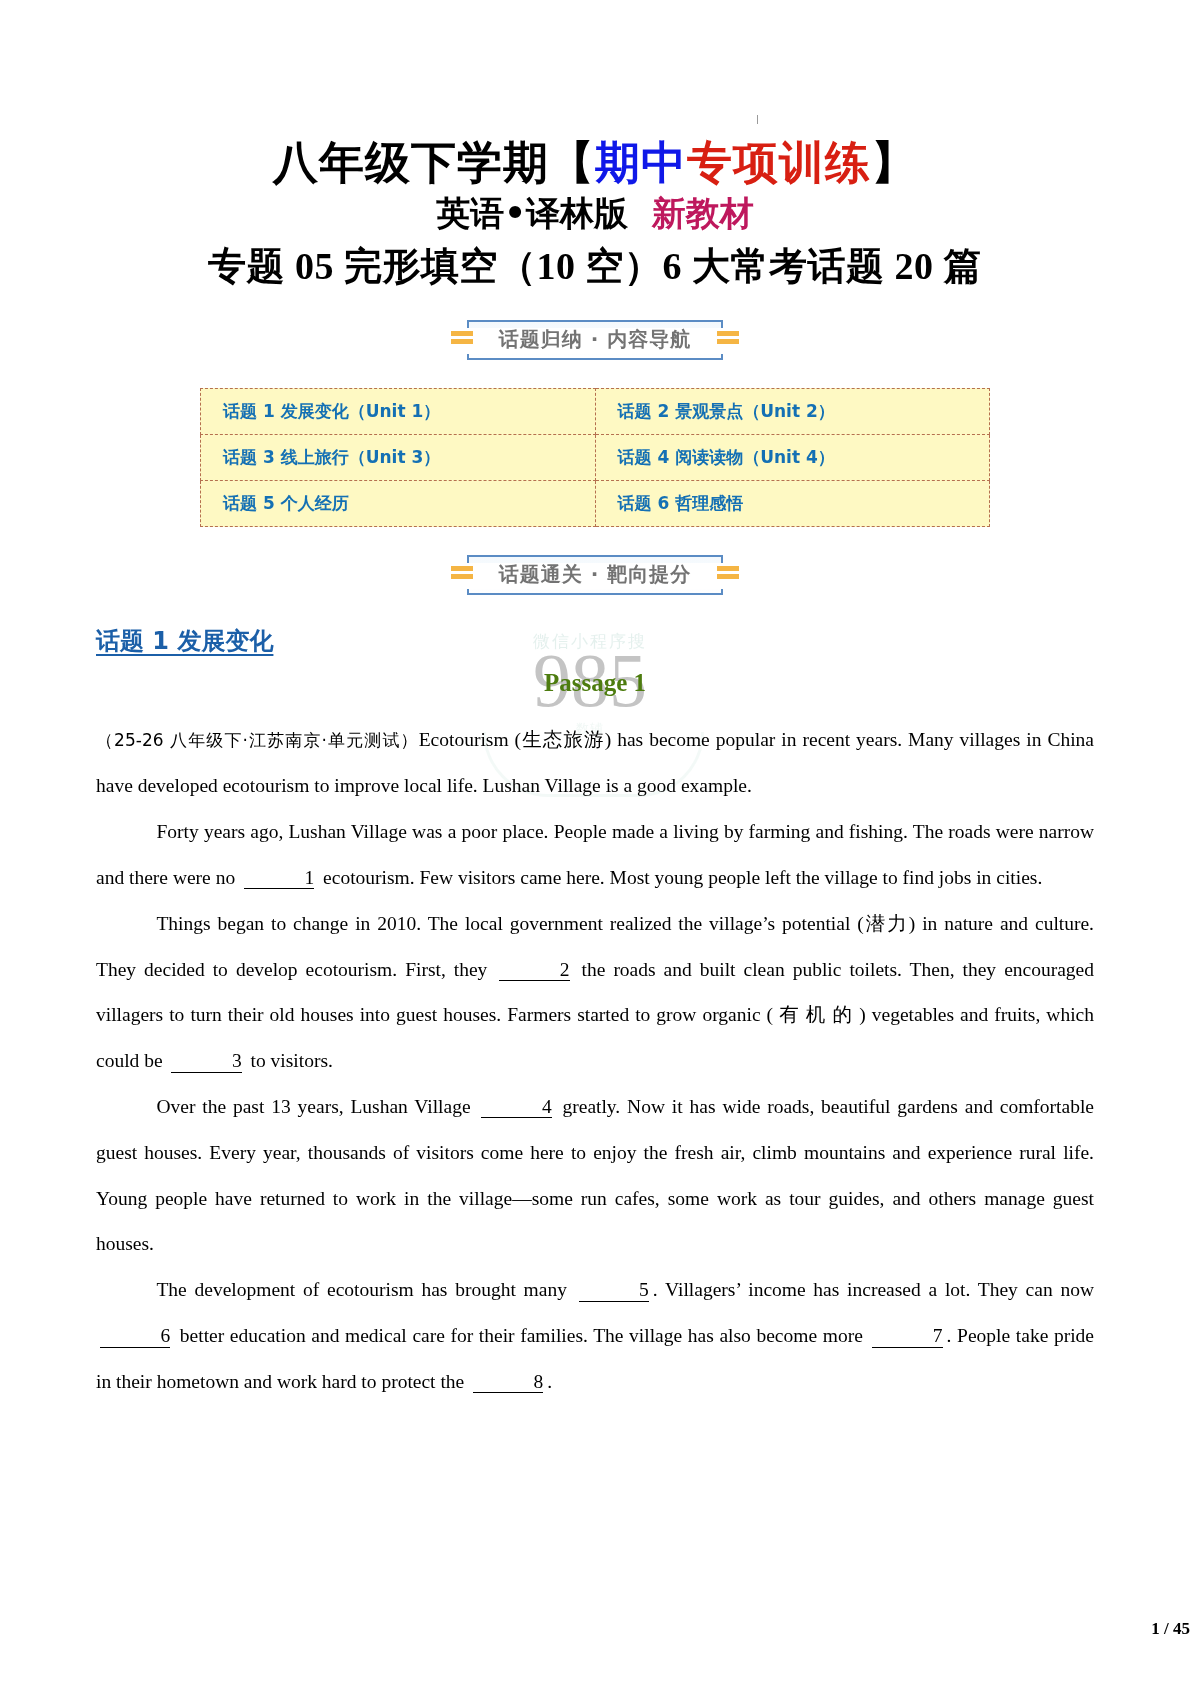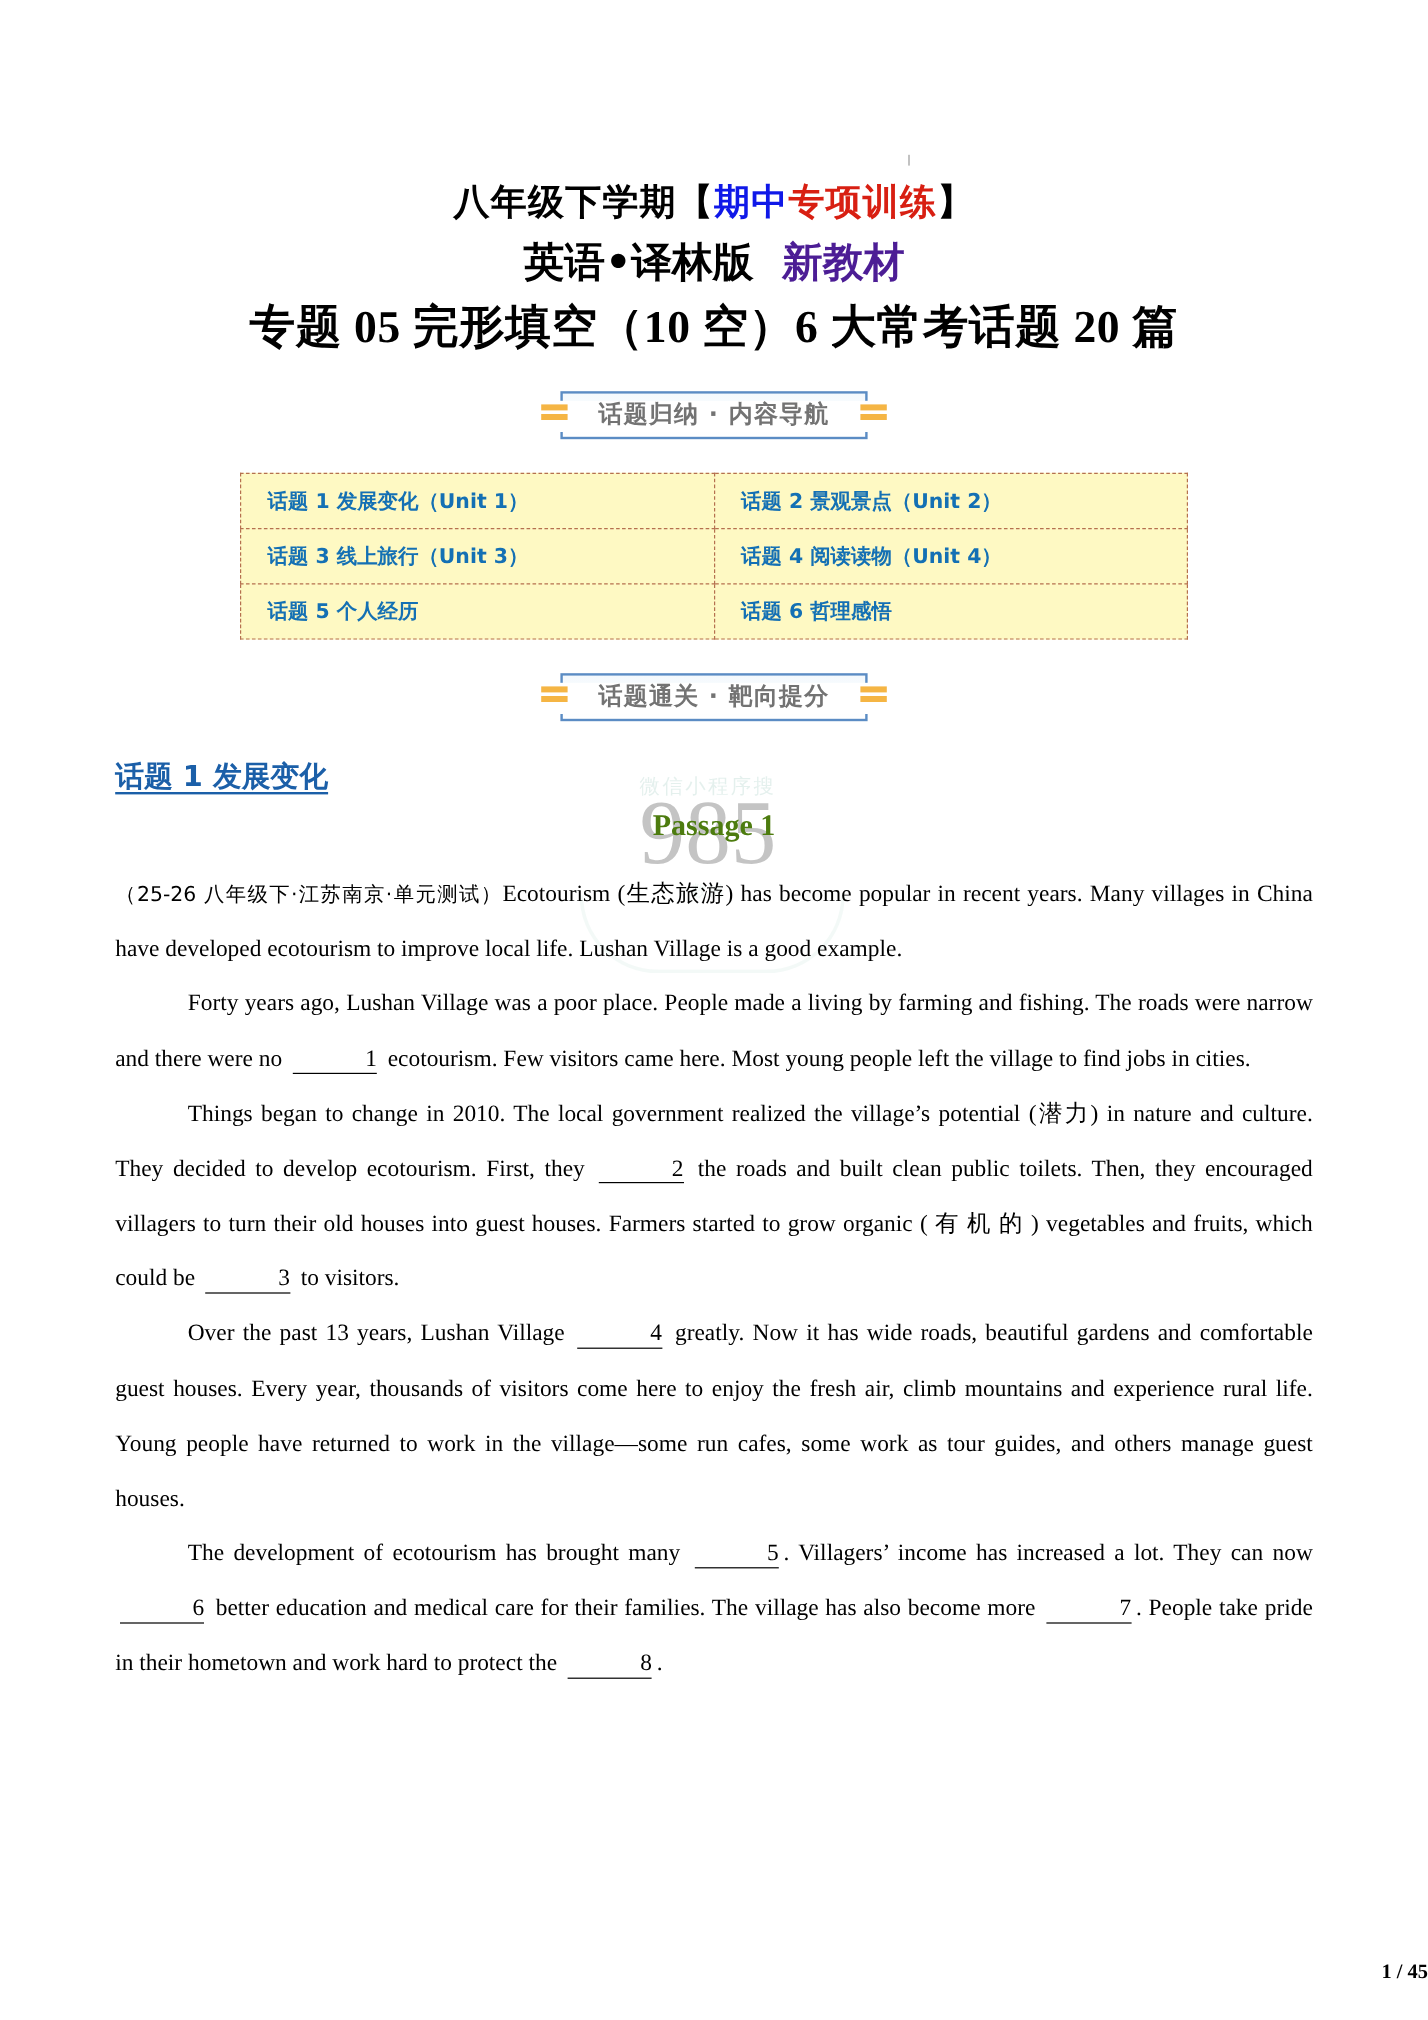--- a/index.html
+++ b/index.html
@@ -78,31 +78,31 @@
     border-top: none;
     border-radius: 0 0 110px 110px;
   }
 
   
   .title-wrap { position: relative; z-index: 2; }
   .title1 {
     text-align: center;
     font-family: "DejaVu Sans", sans-serif;
     font-weight: bold;
-    font-size: 30px;
+    font-size: 45px;
     letter-spacing: 1px;
-    margin: 14px;
+    margin: 0;
     padding-top: 138px;
     line-height: 1.12;
     white-space: nowrap;
   }
   .t-black { color: #000000; }
   .t-blue  { color: #0f18e8; }
   .t-red   { color: #d81f12; }
-  .t-orange{ color: #4c1d95; }
+  .t-orange{ color: #be185d; }
 
   .title2 {
     text-align: center;
     font-family: "DejaVu Sans", sans-serif;
     font-weight: bold;
     font-size: 34px;
     margin: 6px 0 0 0;
     line-height: 1.15;
     white-space: nowrap;
   }

